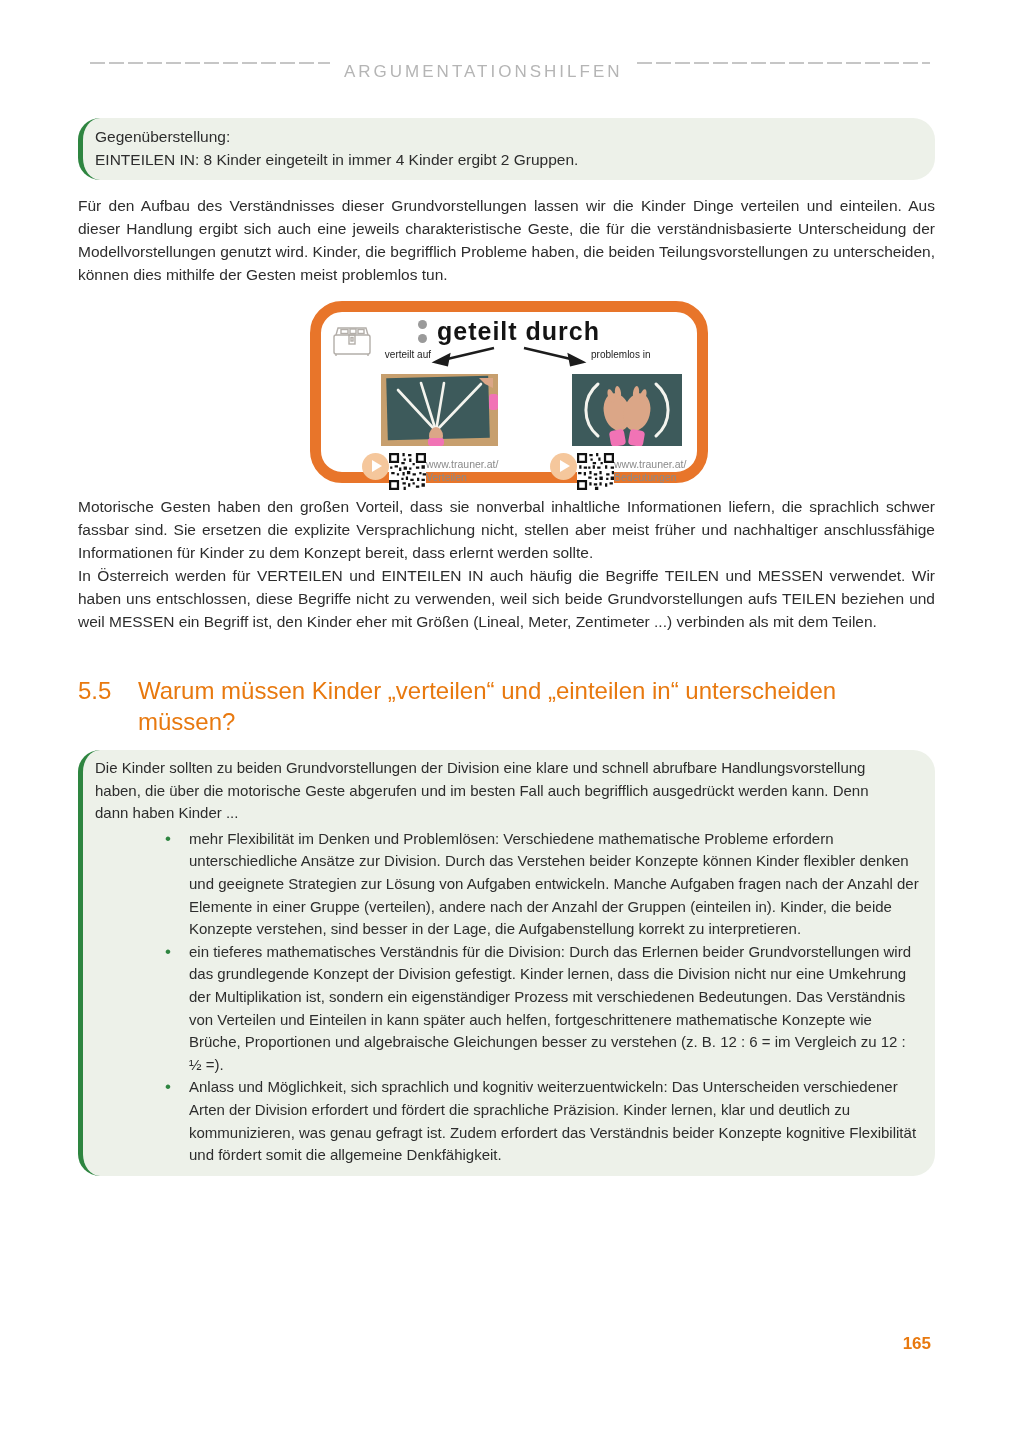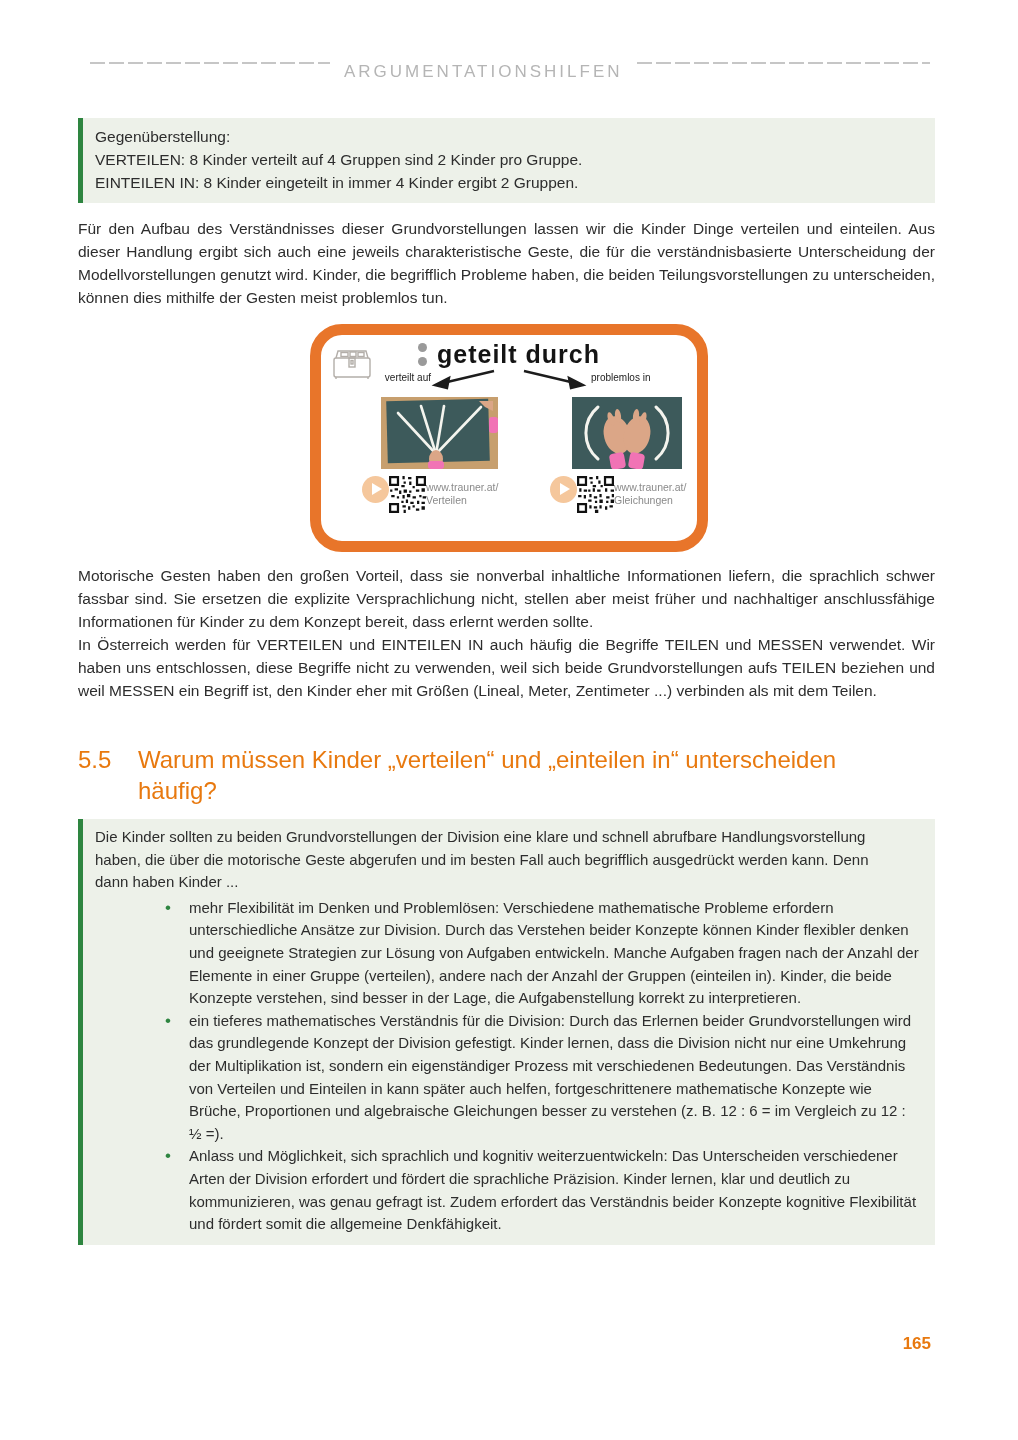--- a/index.html
+++ b/index.html
@@ -7,34 +7,34 @@
   .page { position:relative; width:1018px; height:1440px; background:#ffffff; margin:0 auto; overflow:hidden; color:#2d2d2d; }
 
   
   .header { display:flex; margin:62px 88px 0 90px; }
   .header-rule { height:2px; background:repeating-linear-gradient(90deg,#c6c6c6 0 15px,transparent 15px 19px); margin-bottom:4px; }
   .rule-left { width:240px; }
   .rule-right { flex:1; }
   .header-title { color:#b5b5b5; font-size:17px; letter-spacing:3px; padding:0 14px; white-space:nowrap; }
 
   
-  .green-box { margin:0 83px 0 78px; background:#edf1e9; border-left:5px solid #2e8540; padding:7px 12px 9px 12px; font-size:15.5px; line-height:23px; }
+  .green-box { margin:0 83px 0 78px; background:#edf1e9; border-left:5px solid #2e8540; padding:7px 12px 9px 12px; font-size:15.5px; line-height:23px;border-radius:22px; }
   .box1 { margin-top:36px; }
   .box2 { margin-top:13px; font-size:15px; line-height:22.6px; }
   .box2 .box-intro { max-width:810px; }
   .box2 ul { list-style:none; margin:3px 0 0 62px; }
   .box2 li { position:relative; padding-left:32px; max-width:762px; }
   .box2 li::before { content:"\2022"; position:absolute; left:8px; top:0; color:#2e8540; font-size:17px; }
 
   
   .body-par { margin:14px 83px 0 78px; font-size:15.5px; line-height:23px; text-align:justify; }
   .par-tight { margin-top:0; }
 
   
-  .figure { position:relative; width:398px; height:228px; border:11px solid #e8752a; border-radius:32px; margin:15px auto 0; background:#fff; }
+  .figure { position:relative; width:398px; height:182px; border:11px solid #e8752a; border-radius:32px; margin:15px auto 0; background:#fff; }
   .figure-title { position:absolute; top:5px; left:0; right:0; display:flex; justify-content:center; align-items:center; gap:10px; }
   .division-dots { display:flex; flex-direction:column; gap:5px; }
   .division-dots span { width:9px; height:9px; border-radius:50%; background:#9a9a9a; }
   .figure-title-text { font-size:25px; font-weight:bold; color:#141414; letter-spacing:1px; }
   .figure-arrows { position:absolute; top:33px; left:50%; transform:translateX(-50%); }
   .gesture-label { position:absolute; top:37px; font-size:10px; color:#1c1c1c; }
   .label-left { left:0; width:calc(50% - 78px); text-align:right; }
   .label-right { left:calc(50% + 82px); text-align:left; }
   .photo { position:absolute; top:62px; }
   .photo-left { left:60px; }
@@ -62,21 +62,20 @@
 <div class="page">
 
   <div class="header">
     <div class="header-rule rule-left"></div>
     <div class="header-title">ARGUMENTATIONSHILFEN</div>
     <div class="header-rule rule-right"></div>
   </div>
 
   <div class="green-box box1">
     <div>Gegenüberstellung:</div>
-    <div>VERTEILEN: 8 Kinder verteilt auf 4 Gruppen sind 2 Kinder pro Gruppe.</div>
     <div>EINTEILEN IN: 8 Kinder eingeteilt in immer 4 Kinder ergibt 2 Gruppen.</div>
   </div>
 
   <p class="body-par">Für den Aufbau des Verständnisses dieser Grundvorstellungen lassen wir die Kinder Dinge verteilen und einteilen. Aus dieser Handlung ergibt sich auch eine jeweils charakteristische Geste, die für die verständnisbasierte Unterscheidung der Modellvorstellungen genutzt wird. Kinder, die begrifflich Probleme haben, die beiden Teilungsvorstellungen zu unterscheiden, können dies mithilfe der Gesten meist problemlos tun.</p>
 
   <div class="figure">
     <svg class="toolbox" width="46" height="40" viewBox="0 0 46 40">
       <g fill="none" stroke="#b3aea9" stroke-width="1.4">
         <rect x="5" y="15" width="36" height="19" rx="2"></rect>
         <path d="M7 15 L9 8 L37 8 L39 15"></path>
@@ -166,33 +165,33 @@
         <rect width="33" height="33" fill="#fff"></rect>
         <g fill="#111">
           <path d="M0 0h9v9H0zM2 2h5v5H2z" fill-rule="evenodd"></path>
           <path d="M24 0h9v9h-9zM26 2h5v5h-5z" fill-rule="evenodd"></path>
           <path d="M0 24h9v9H0zM2 26h5v5H2z" fill-rule="evenodd"></path>
           <path d="M11 1h3v2h-3zM17 0h2v3h-2zM12 5h2v2h-2zM19 4h2v3h-2zM14 8h3v2h-3zM21 8h2v2h-2zM2 11h2v3H2zM6 12h3v2H6zM10 12h2v2h-2zM14 11h2v3h-2zM18 12h3v2h-3zM25 11h2v3h-2zM30 12h3v2h-3zM1 17h3v2H1zM6 17h2v3H6zM11 16h2v3h-2zM15 18h3v2h-3zM20 16h2v3h-2zM26 18h3v2h-3zM31 16h2v3h-2zM10 21h3v2h-3zM16 22h2v2h-2zM20 21h3v3h-3zM26 22h2v2h-2zM30 21h3v3h-3zM11 26h2v3h-2zM15 27h3v2h-3zM20 26h2v3h-2zM25 27h2v3h-2zM29 26h3v2h-3zM16 30h3v3h-3z"></path>
         </g>
       </svg>
       <div class="video-url">
         <div>www.trauner.at/</div>
-        <div>Gleichungen</div>
+        <div>Bedeutungen</div>
       </div>
     </div>
   </div>
 
   <p class="body-par" style="margin-top:12px;">Motorische Gesten haben den großen Vorteil, dass sie nonverbal inhaltliche Informationen liefern, die sprachlich schwer fassbar sind. Sie ersetzen die explizite Versprachlichung nicht, stellen aber meist früher und nachhaltiger anschlussfähige Informationen für Kinder zu dem Konzept bereit, dass erlernt werden sollte.</p>
   <p class="body-par par-tight">In Österreich werden für VERTEILEN und EINTEILEN IN auch häufig die Begriffe TEILEN und MESSEN verwendet. Wir haben uns entschlossen, diese Begriffe nicht zu verwenden, weil sich beide Grundvorstellungen aufs TEILEN beziehen und weil MESSEN ein Begriff ist, den Kinder eher mit Größen (Lineal, Meter, Zentimeter ...) verbinden als mit dem Teilen.</p>
 
   <div class="section-heading">
     <div class="section-number">5.5</div>
     <div class="section-title">
       <span>Warum müssen Kinder „verteilen“ und „einteilen in“ unterscheiden</span>
-      <span>häufig?</span>
+      <span>müssen?</span>
     </div>
   </div>
 
   <div class="green-box box2">
     <div class="box-intro">Die Kinder sollten zu beiden Grundvorstellungen der Division eine klare und schnell abrufbare Handlungsvorstellung haben, die über die motorische Geste abgerufen und im besten Fall auch begrifflich ausgedrückt werden kann. Denn dann haben Kinder ...</div>
     <ul>
       <li>mehr Flexibilität im Denken und Problemlösen: Verschiedene mathematische Probleme erfordern unterschiedliche Ansätze zur Division. Durch das Verstehen beider Konzepte können Kinder flexibler denken und geeignete Strategien zur Lösung von Aufgaben entwickeln. Manche Aufgaben fragen nach der Anzahl der Elemente in einer Gruppe (verteilen), andere nach der Anzahl der Gruppen (einteilen in). Kinder, die beide Konzepte verstehen, sind besser in der Lage, die Aufgabenstellung korrekt zu interpretieren.</li>
       <li>ein tieferes mathematisches Verständnis für die Division: Durch das Erlernen beider Grundvorstellungen wird das grundlegende Konzept der Division gefestigt. Kinder lernen, dass die Division nicht nur eine Umkehrung der Multiplikation ist, sondern ein eigenständiger Prozess mit verschiedenen Bedeutungen. Das Verständnis von Verteilen und Einteilen in kann später auch helfen, fortgeschrittenere mathematische Konzepte wie Brüche, Proportionen und algebraische Gleichungen besser zu verstehen (z. B. 12 : 6 = im Vergleich zu 12 : ½ =).</li>
       <li>Anlass und Möglichkeit, sich sprachlich und kognitiv weiterzuentwickeln: Das Unterscheiden verschiedener Arten der Division erfordert und fördert die sprachliche Präzision. Kinder lernen, klar und deutlich zu kommunizieren, was genau gefragt ist. Zudem erfordert das Verständnis beider Konzepte kognitive Flexibilität und fördert somit die allgemeine Denkfähigkeit.</li>
     </ul>

